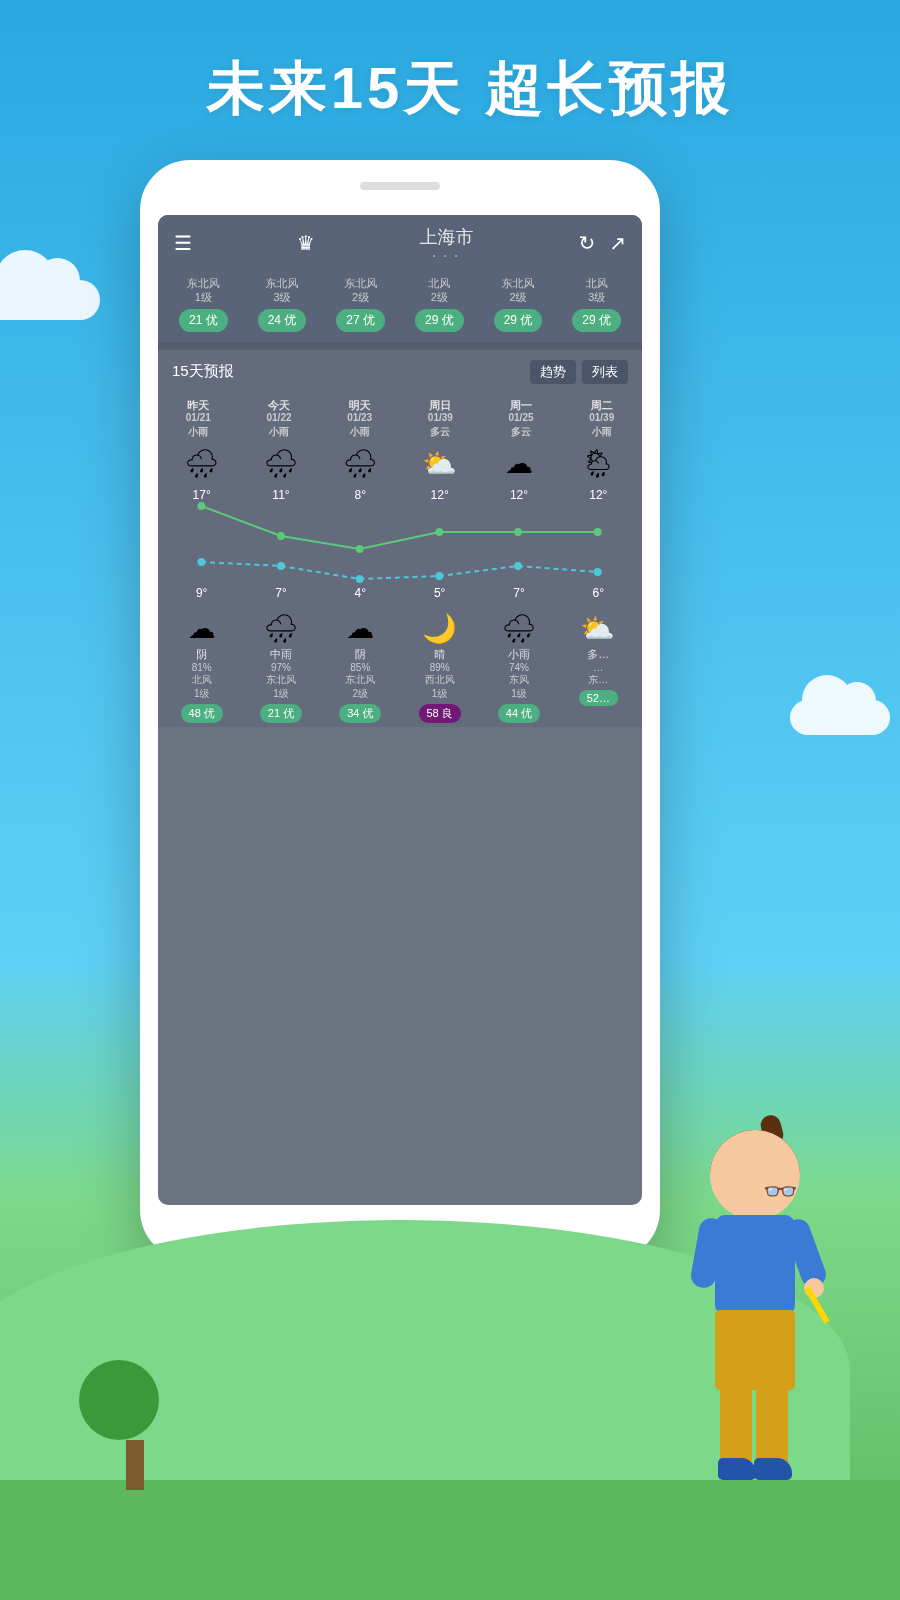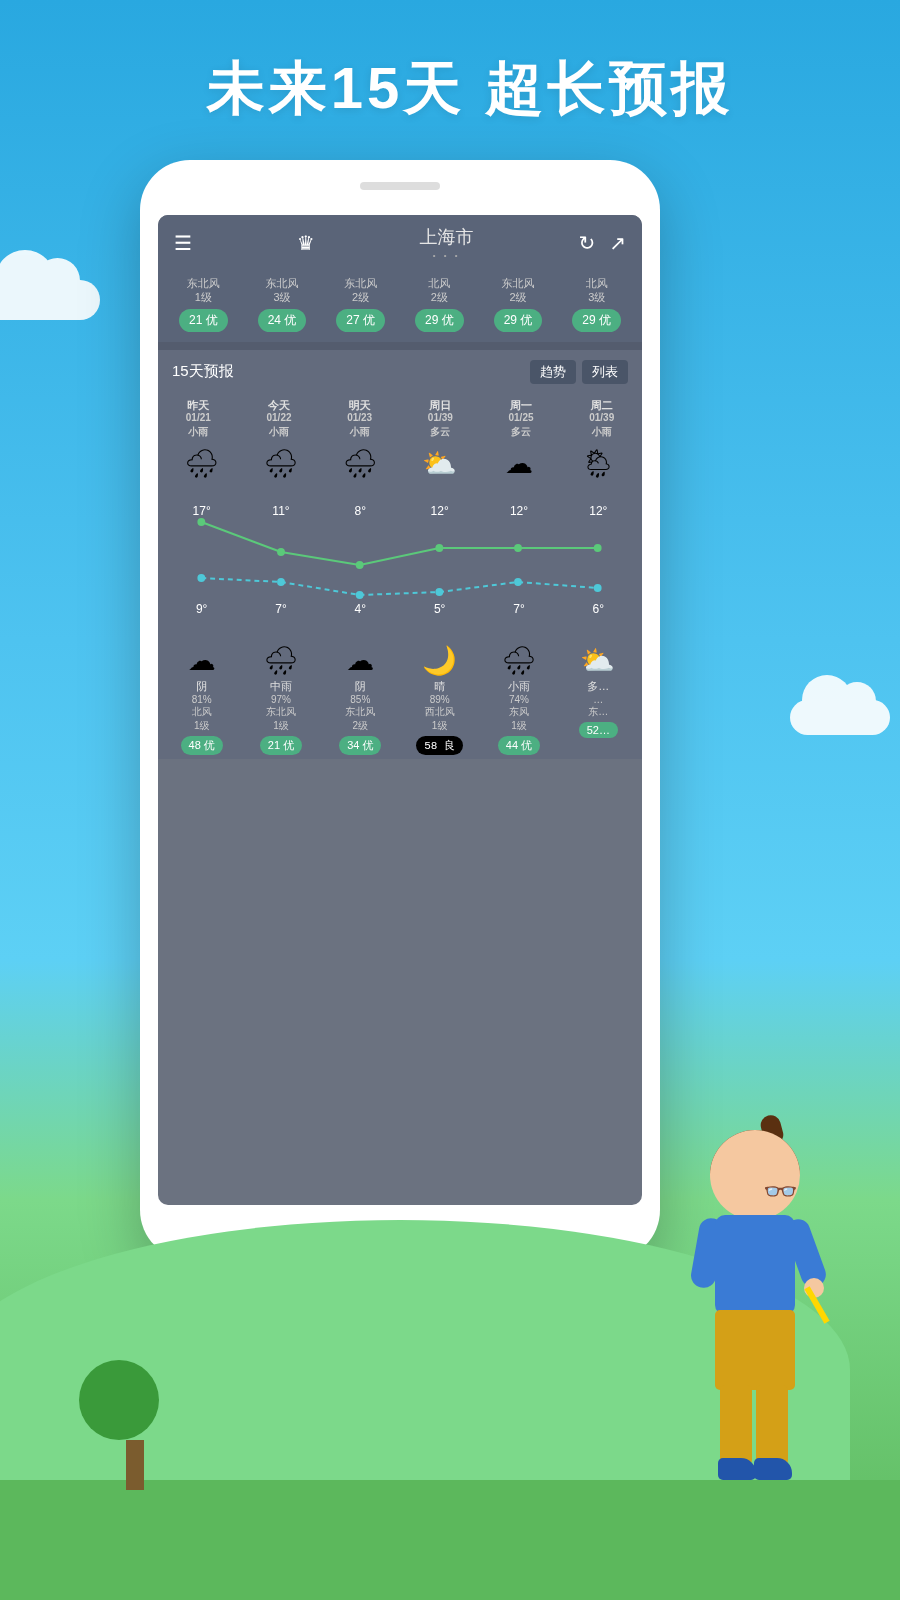--- a/index.html
+++ b/index.html
@@ -209,21 +209,21 @@
       flex: 1;
       text-align: center;
       font-size: 28px;
     }
 
     
     .temp-chart {
       position: relative;
       height: 120px;
       padding: 0 4px;
-      margin: 16px 4px;
+      margin: 0 4px;
     }
     .temp-val {
       flex: 1;
       text-align: center;
       color: #fff;
       font-size: 12px;
     }
 
     
     .chart-svg {
@@ -266,22 +266,21 @@
     .bottom-aqi-badge {
       display: inline-block;
       background: #4caf82;
       color: #fff;
       border-radius: 20px;
       padding: 2px 8px;
       font-size: 11px;
       margin-top: 3px;
     }
     .bottom-aqi-badge.yellow {
-      background: #000000;
-      font-family: Liberation Mono, monospace;
+      background: #701a75;
     }
 
     
     .grass {
       position: absolute;
       bottom: 0;
       left: 0; right: 0;
       height: 280px;
     }
     .grass-hill-back {

